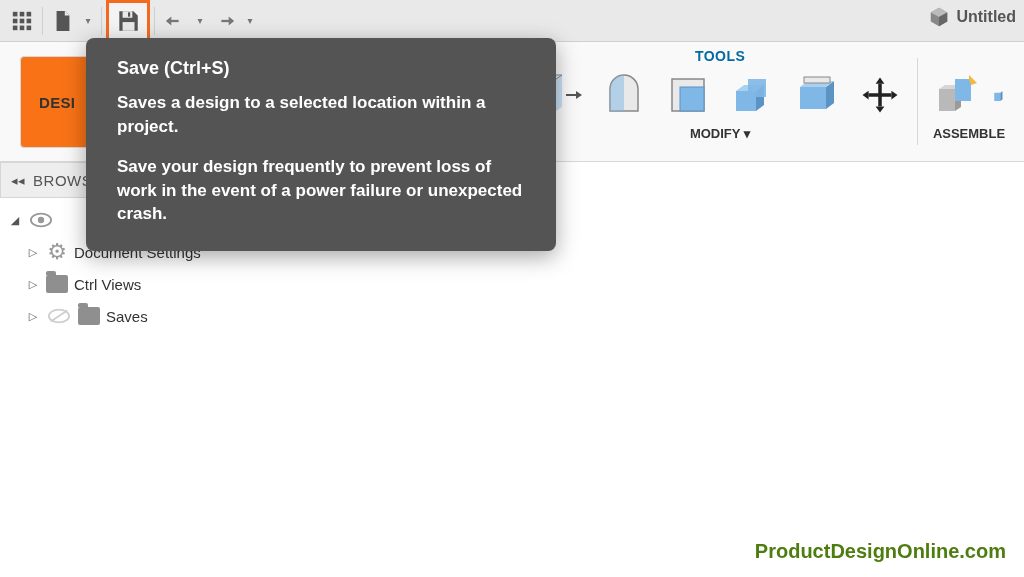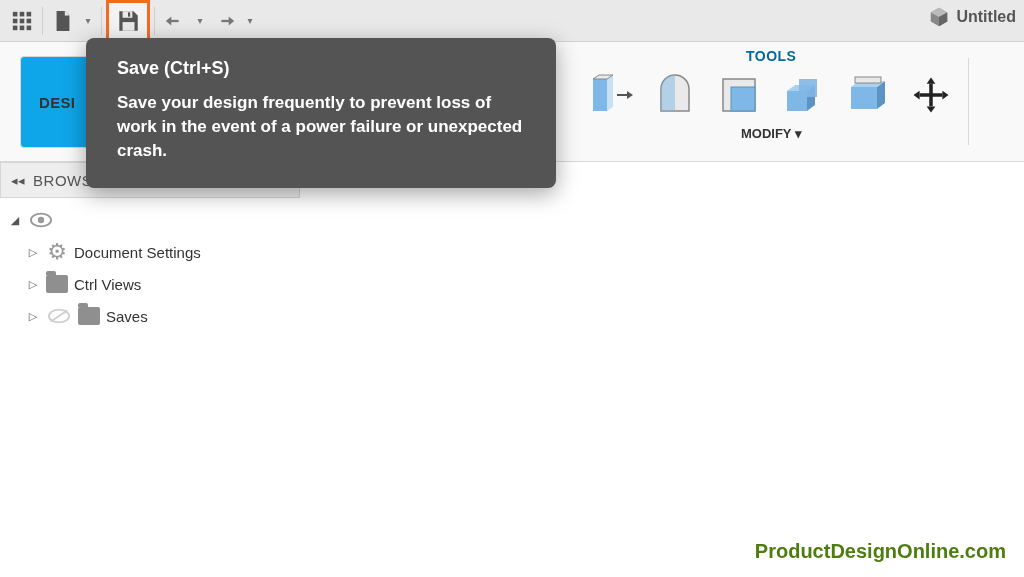--- a/index.html
+++ b/index.html
@@ -4,21 +4,21 @@
 <style>
   * { box-sizing: border-box; margin:0; padding:0; font-family: -apple-system, "Segoe UI", Arial, sans-serif; }
   html,body { width:1024px; height:577px; overflow:hidden; background:#fff; color:#333; }
   .qat { height:42px; background:#e9e9e9; border-bottom:1px solid #d0d0d0; display:flex; align-items:center; padding:0 6px; position:relative; }
   .qat .tool { width:32px; height:32px; display:flex; align-items:center; justify-content:center; color:#555; }
   .qat .sep { width:1px; height:28px; background:#cfcfcf; margin:0 4px; }
   .caret { font-size:10px; color:#777; padding:0 4px; width:18px; display:flex; align-items:center; justify-content:center; height:32px;}
   .save-highlight { width:44px; height:42px; display:flex; align-items:center; justify-content:center; border:3px solid #f36a1f; background:#f3f3f3; }
   .doc-tab { position:absolute; right:8px; top:6px; display:flex; align-items:center; gap:6px; color:#555; font-size:16px; font-weight:700;}
   .ribbon { height:120px; background:#f9f9f9; border-bottom:1px solid #d8d8d8; display:flex; align-items:stretch; padding:0 14px; position:relative; }
-  .ribbon .box { border:1px solid #d8d8d8; border-radius:4px; background:#0ea5e9; height:92px; margin:14px 6px 14px 6px; display:flex; align-items:center; justify-content:center; padding:0 18px; color:#333; font-size:15px; font-weight:600; letter-spacing:0.3px;}
+  .ribbon .box { border:1px solid #d8d8d8; border-radius:4px; background:#f97316; height:92px; margin:14px 6px 14px 6px; display:flex; align-items:center; justify-content:center; padding:0 18px; color:#333; font-size:15px; font-weight:600; letter-spacing:0.3px;}
   .ribbon .group { display:flex; flex-direction:column; align-items:center; justify-content:flex-start; padding-top:6px; margin-left:2px; }
   .ribbon .group .label { font-size:14px; font-weight:600; color:#0369a1; letter-spacing:0.5px; margin-bottom:2px;}
   .ribbon .tools-row { display:flex; align-items:center; gap:6px; }
   .ribbon .tool3d { width:58px; height:58px; display:flex; align-items:center; justify-content:center; }
   .ribbon .drop { font-size:13px; font-weight:600; color:#333; margin-top:2px; display:flex; align-items:center; gap:4px;}
   .vsep { width:1px; background:#d8d8d8; margin:16px 8px; }
   .browser { position:absolute; left:0; top:162px; width:300px; }
   .browser .hdr { height:36px; background:#eee; border:1px solid #d6d6d6; display:flex; align-items:center; gap:8px; padding:0 10px; font-size:15px; color:#555; font-weight:500; letter-spacing:0.5px;}
   .tree { padding:6px 4px 4px 8px; font-size:15px; color:#333;}
   .tree .row { display:flex; align-items:center; height:32px; gap:6px; }
@@ -158,20 +158,43 @@
           </svg>
       </div>
     </div>
     <div class="drop">
         <span>MODIFY ▾</span>
       </div>
   </div>
 
   <div class="vsep"></div>
 
+  <div class="group">
+    <div class="label">&nbsp;</div>
+    <div class="tools-row">
+      <div class="tool3d">
+        <svg width="48" height="48" viewBox="0 0 48 48">
+            <path fill="#b9b9b9" d="M6 18h16v22H6z"></path>
+            <path fill="#9a9a9a" d="M22 18l6-4v22l-6 4z"></path>
+            <path fill="#d6d6d6" d="M6 18l6-4h16l-6 4z"></path>
+            <path fill="#7fb7e6" d="M22 8h16v22H22z"></path>
+            <path fill="#f6b73c" d="M36 4l8 8-6 2-2-6z"></path>
+          </svg>
+      </div>
+      <div class="tool3d" style="width:18px; overflow:hidden;">
+        <svg width="48" height="48" viewBox="0 0 48 48">
+            <path fill="#7fb7e6" d="M6 18h16v22H6z"></path>
+            <path fill="#5a93c4" d="M22 18l6-4v22l-6 4z"></path>
+          </svg>
+      </div>
+    </div>
+    <div class="drop">
+        <span>ASSEMBLE</span>
+      </div>
+  </div>
 </div>
 
 <div class="browser">
   <div class="hdr">
     <span style="font-size:13px;">◂◂</span>
     <span>BROWS</span>
   </div>
   <div class="tree">
     <div class="row">
       <span class="tri">◢</span>
@@ -201,16 +224,17 @@
           </svg>
       </span>
       <span class="folder"></span>
       <span>Saves</span>
     </div>
   </div>
 </div>
 
 <div class="tooltip">
   <div class="title">Save (Ctrl+S)</div>
+  <p>Saves a design to a selected location within a project.</p>
   <p>Save your design frequently to prevent loss of work in the event of a power failure or unexpected crash.</p>
 </div>
 
 <div class="watermark">ProductDesignOnline.com</div>
 
 </body></html>

